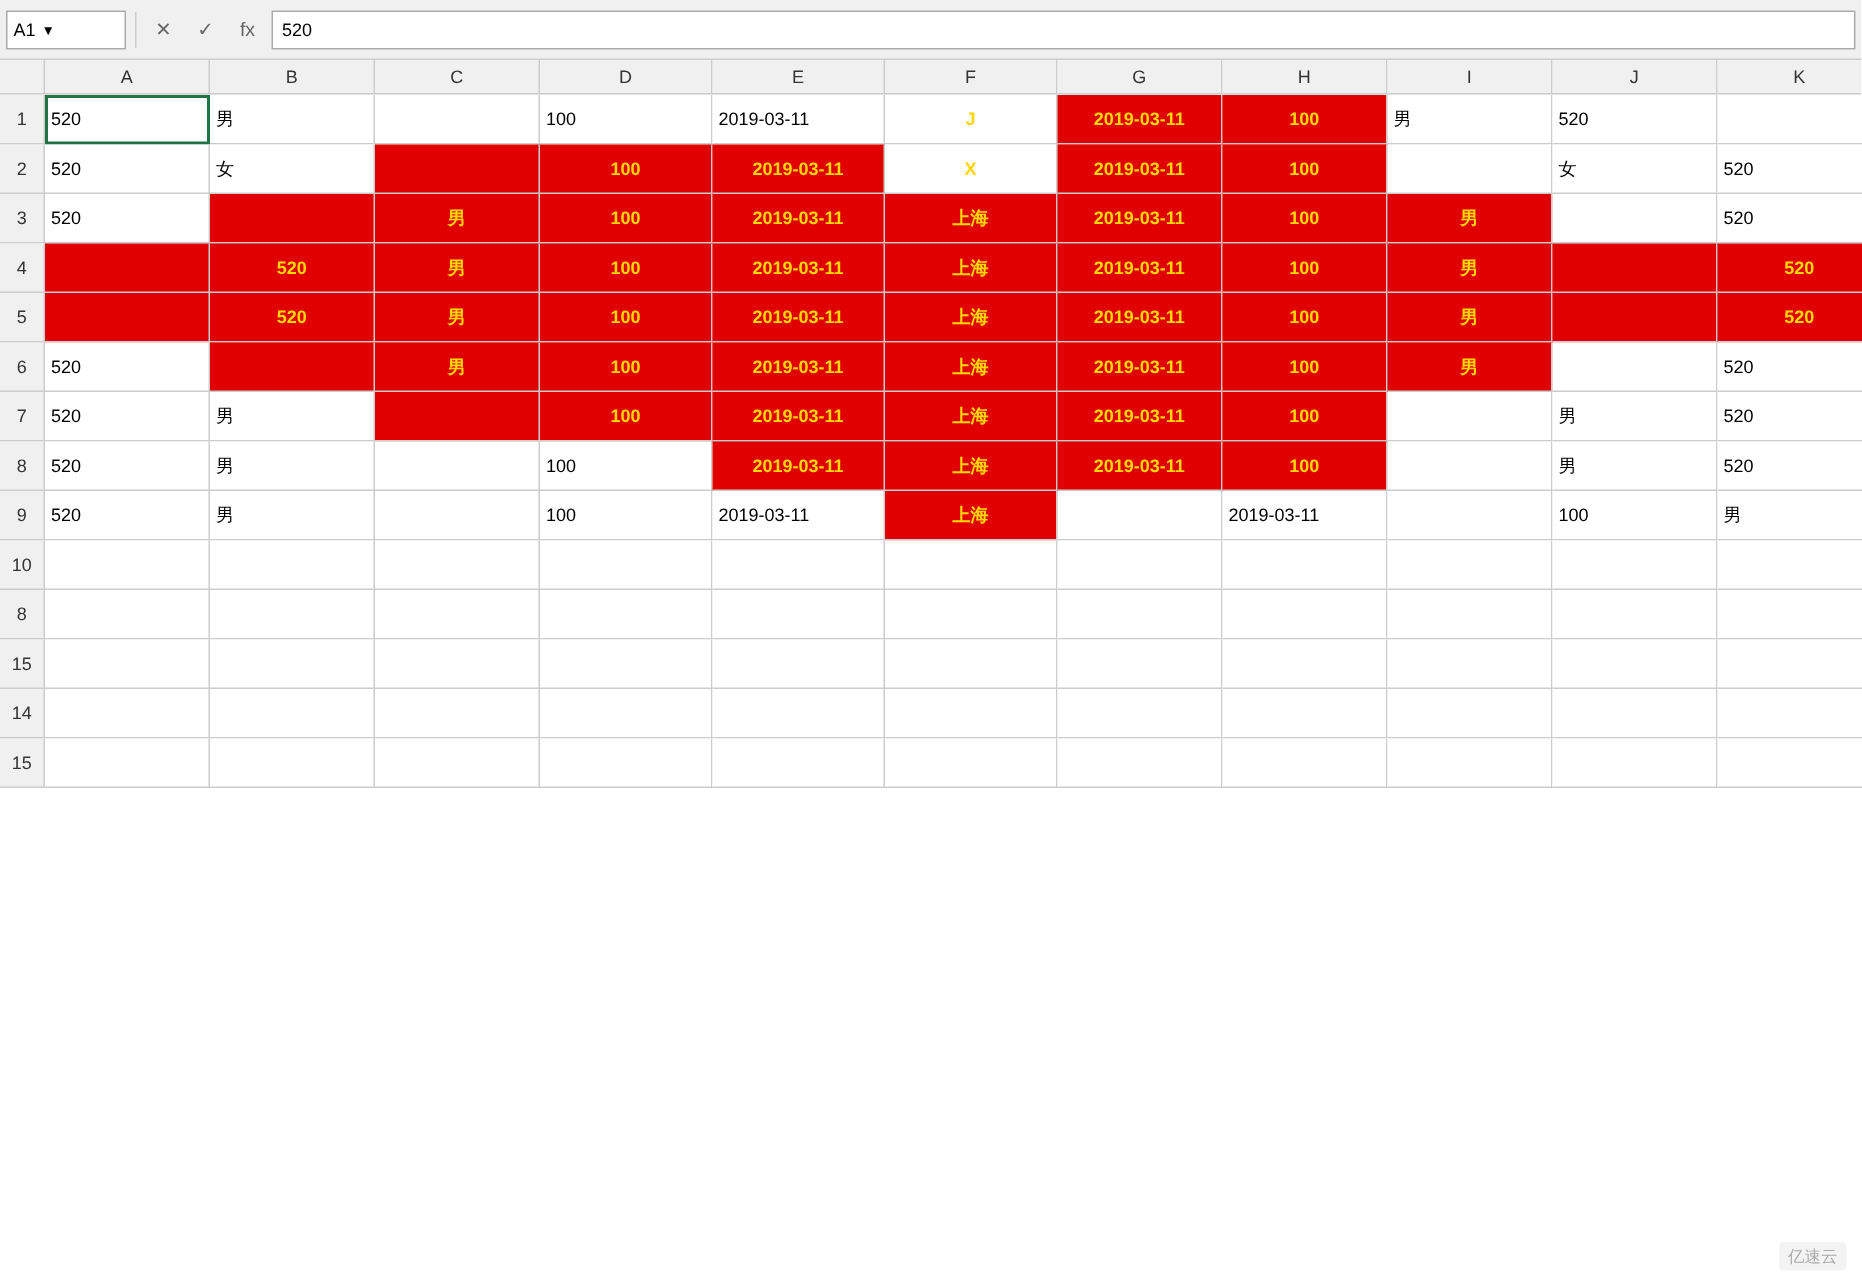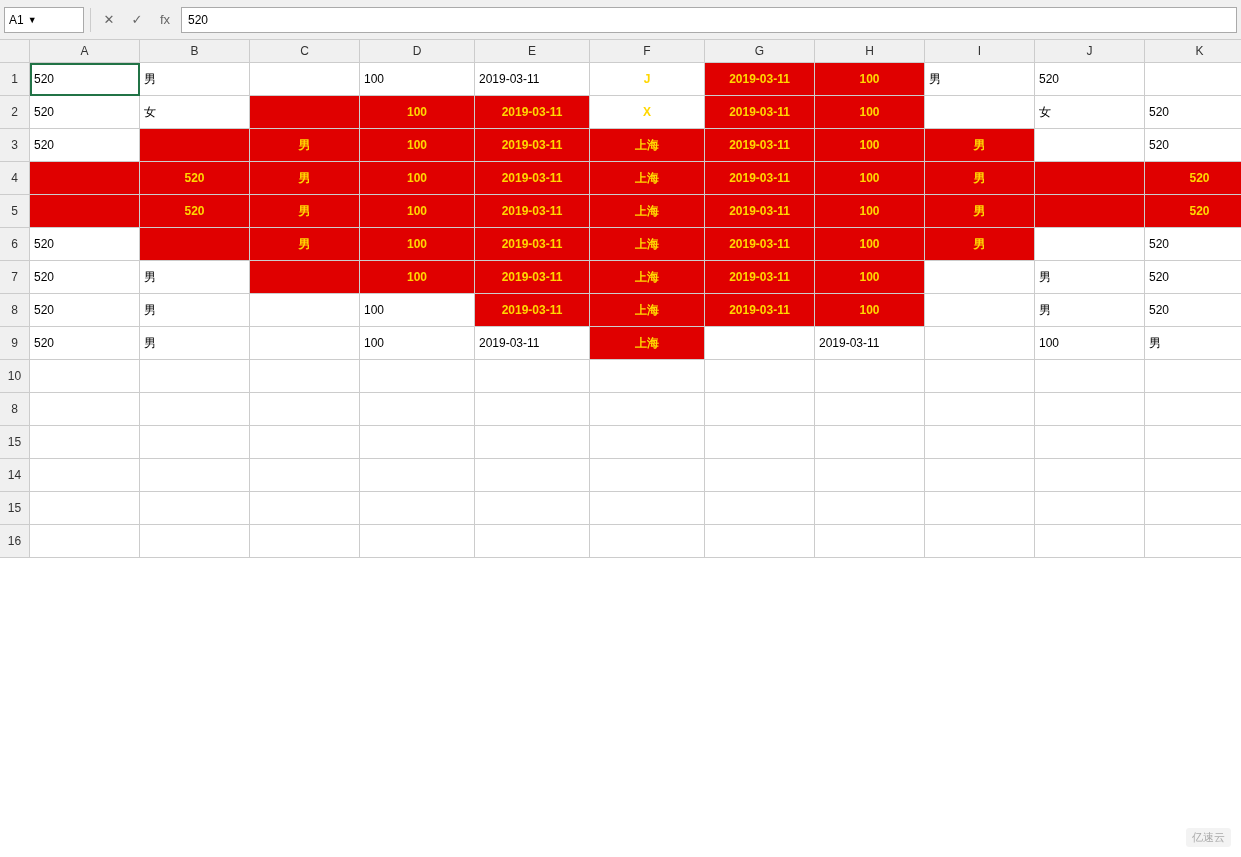--- a/index.html
+++ b/index.html
@@ -365,32 +365,18 @@
         <div class="cell" style="width: 110px; min-width: 110px;"></div>
         <div class="cell" style="width: 115px; min-width: 115px;"></div>
         <div class="cell" style="width: 115px; min-width: 115px;"></div>
         <div class="cell" style="width: 115px; min-width: 115px;"></div>
         <div class="cell" style="width: 110px; min-width: 110px;"></div>
         <div class="cell" style="width: 110px; min-width: 110px;"></div>
         <div class="cell" style="width: 110px; min-width: 110px;"></div>
         <div class="cell" style="width: 110px; min-width: 110px;"></div>
         <div class="cell" style="width: 110px; min-width: 110px;"></div>
       </div>
-      <div class="row">
-        <div class="row-num">16</div>
-        <div class="cell" style="width: 110px; min-width: 110px;"></div>
-        <div class="cell" style="width: 110px; min-width: 110px;"></div>
-        <div class="cell" style="width: 110px; min-width: 110px;"></div>
-        <div class="cell" style="width: 115px; min-width: 115px;"></div>
-        <div class="cell" style="width: 115px; min-width: 115px;"></div>
-        <div class="cell" style="width: 115px; min-width: 115px;"></div>
-        <div class="cell" style="width: 110px; min-width: 110px;"></div>
-        <div class="cell" style="width: 110px; min-width: 110px;"></div>
-        <div class="cell" style="width: 110px; min-width: 110px;"></div>
-        <div class="cell" style="width: 110px; min-width: 110px;"></div>
-        <div class="cell" style="width: 110px; min-width: 110px;"></div>
-      </div>
     </div>
 </div>
 
 <div class="watermark">
   <span>亿速云</span>
 </div>
 
 </body></html>

